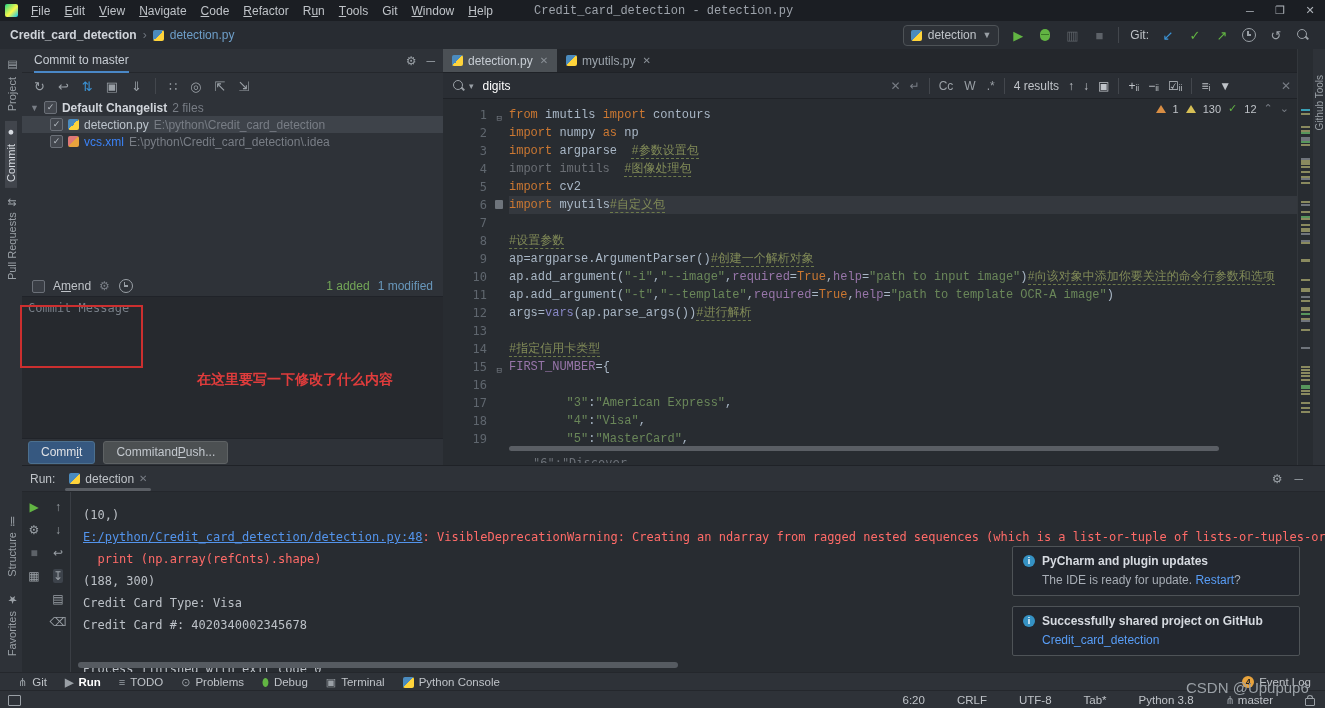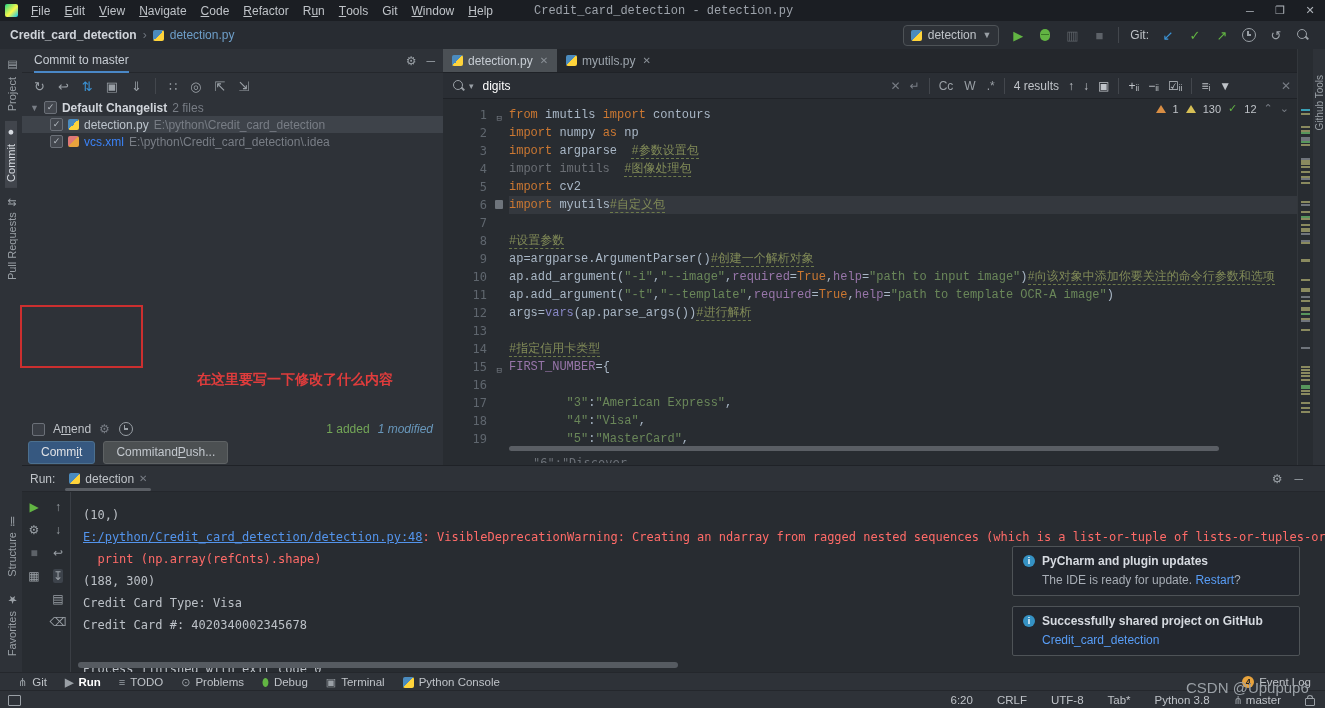--- a/index.html
+++ b/index.html
@@ -51,21 +51,21 @@
   .cp-head{height:23px;display:flex;align-items:center;border-bottom:1px solid #24272c;}
   .cp-tab{margin-left:12px;height:100%;display:flex;align-items:center;border-bottom:2px solid #4a88c7;color:#c7cdd4;}
   .cp-hicons{margin-left:auto;display:flex;gap:10px;margin-right:8px;color:#9aa0a6;}
   .cp-tools{height:26px;display:flex;align-items:center;gap:13px;padding-left:12px;color:#9aa0a6;font-size:13px;}
   .tree{font-size:12px;}
   .trow{height:17px;display:flex;align-items:center;gap:5px;padding-left:8px;white-space:nowrap;}
   .trow.sel{background:#3e434a;}
   .chk{width:11px;height:11px;border:1px solid #6b7078;border-radius:2px;background:#43474e;color:#b7bdc4;
        font-size:9px;line-height:11px;text-align:center;flex:0 0 auto;}
   .gray{color:#787d85;}
-  .grn{color:#73a657;} .bluet{color:#6897bb;font-style:italic;}
+  .grn{color:#73a657;} .bluet{color:#6897bb;}
   .cp-fill{flex:1;}
   .amendrow{height:20px;display:flex;align-items:center;gap:8px;padding:0 10px;}
   .cmsg{height:133px;background:#26292e;border-top:1px solid #202329;border-bottom:1px solid #202329;
         color:#777e87;padding:4px 6px;font-size:12px;}
   .cbtns{flex:0 0 26px;display:flex;align-items:center;gap:8px;padding-left:6px;}
   .btn{height:21px;padding:0 12px;border-radius:3px;display:flex;align-items:center;font-size:12px;}
   .btn.primary{background:#365880;border:1px solid #4c708f;color:#dfe1e5;}
   .btn.sec{background:#4c5052;border:1px solid #5e6264;color:#c3c8ce;}
   
   .editor{position:absolute;left:443px;top:49px;width:854px;height:416px;background:#282c31;display:flex;flex-direction:column;}
@@ -130,21 +130,21 @@
         display:flex;align-items:center;font-size:11.5px;}
   .btab{display:flex;align-items:center;gap:5px;margin-left:18px;color:#bfc3c8;}
   .btab.active{color:#fff;font-weight:bold;}
   .btab .gi{font-size:11px;color:#9aa0a6;}
   .evlog{margin-left:auto;margin-right:14px;display:flex;align-items:center;gap:5px;}
   .badge{width:12px;height:12px;border-radius:50%;background:#e8a33d;color:#1b1e23;font-size:9px;font-weight:bold;
          display:flex;align-items:center;justify-content:center;}
   .sbar{position:absolute;left:0;top:690px;right:0;height:18px;background:#2e3238;border-top:1px solid #24272c;
         display:flex;align-items:center;font-size:11.5px;}
   .sico{width:11px;height:9px;border:1.5px solid #9aa0a6;border-radius:1px;margin:0 7px 0 8px;}
-  .sright{margin-left:auto;display:flex;align-items:center;gap:24px;margin-right:10px;color:#bfc3c8;}
+  .sright{margin-left:auto;display:flex;align-items:center;gap:32px;margin-right:10px;color:#bfc3c8;}
   .lock{width:8px;height:6px;border:1.5px solid #9aa0a6;border-radius:1px;position:relative;margin-top:3px;}
   .lock:before{content:"";position:absolute;left:1px;top:-4px;width:4px;height:3px;border:1.5px solid #9aa0a6;
                border-bottom:none;border-radius:3px 3px 0 0;}
   .branch{font-size:11px;color:#9aa0a6;}
   
   .red-rect{position:absolute;left:20px;top:305px;width:119px;height:59px;border:2px solid #cc2f2f;z-index:30;pointer-events:none;}
   .red-note{position:absolute;left:197px;top:371px;color:#e03c3c;font-weight:bold;font-size:14px;z-index:30;}
   .watermark{position:absolute;left:1186px;top:679px;color:#9aa0a6;font-size:15px;z-index:40;}
 </style>
 </head>
@@ -349,20 +349,21 @@
     <div class="amendrow">
       <span class="chk" style="background:#3a3e45;color:transparent;"></span>
       <span id="amend-label"><span>A</span><u>m</u><span>e</span><span>n</span><span>d</span></span>
       <span class="gray">⚙</span>
       <span class="ic">
           <span class="clockico"></span>
         </span>
       <span style="margin-left:auto;" class="grn">1 added</span>
       <span class="bluet">1 modified</span>
     </div>
+    <div class="cmsg mono">Commit Message</div>
     <div class="cbtns">
       <div class="btn primary" id="commit-btn">
           <span>C</span>
           <span>o</span>
           <span>m</span>
           <span>m</span>
           <u>i</u>
           <span>t</span>
         </div>
       <div class="btn sec" id="commit-push-btn">

